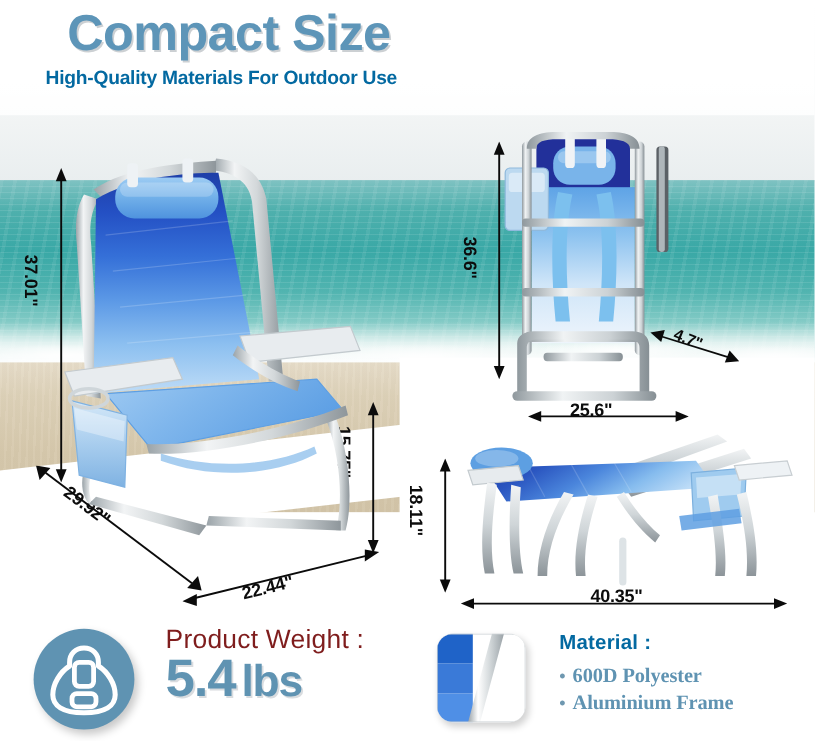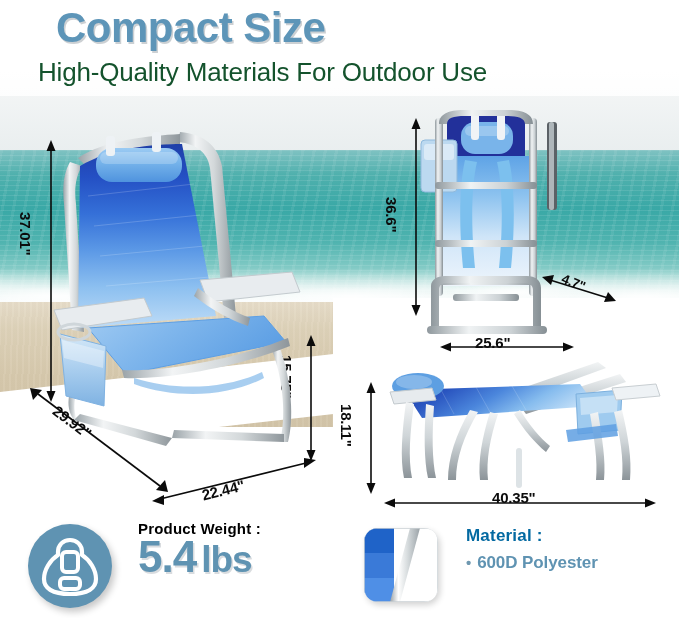--- a/index.html
+++ b/index.html
@@ -67,21 +67,21 @@
     content:""; position:absolute; left:0; top:0; width:679px; height:96px;
     background: linear-gradient(#ffffff 0%, #ffffff 72%, rgba(255,255,255,0.85) 100%);
   }
   .title {
     position: absolute; left: 56px; top: 4px;
     font-size: 42px; font-weight: bold; letter-spacing: -0.5px;
     color: #5d95b8; text-shadow: 1.5px 1.5px 0 rgba(110,120,130,0.35);
   }
   .subtitle {
     position: absolute; left: 38px; top: 57px;
-    font-size: 26px; font-weight: normal; color: #14532d; letter-spacing: -0.2px;
+    font-size: 16px; font-weight: bold; color: #0369a1; letter-spacing: -0.2px;
   }
 
   
   .art { position: absolute; z-index: 6; }
   #chair-main { left: 48px; top: 120px; }
   #chair-folded { left: 405px; top: 108px; }
   #chair-recline { left: 370px; top: 360px; }
 
   
   .dim { position: absolute; z-index: 14; color: #0b0b0b; }
@@ -91,34 +91,34 @@
   }
   .dim-label.sm { font-size: 13.5px; }
 
   
   .infobar { position: absolute; left: 0; top: 512px; width: 679px; height: 106px; background: #fff; z-index: 30; }
   .badge-weight {
     position: absolute; left: 28px; top: 12px; width: 84px; height: 84px; border-radius: 50%;
     background: #5f93b2; box-shadow: 3px 4px 7px rgba(0,0,0,0.22);
   }
   .weight-text-wrap { position: absolute; left: 138px; top: 8px; }
-  .weight-caption { font-size: 15px; font-weight: bold; color: #000000; letter-spacing: 0.2px; }
+  .weight-caption { font-size: 22px; font-weight: normal; color: #7f1d1d; letter-spacing: 0.2px; }
   .weight-value {
     margin-top: -2px; font-size: 44px; font-weight: bold; color: #5f93b2; letter-spacing: -1px;
     text-shadow: 1.5px 1.5px 0 rgba(120,130,140,0.28); line-height: 1.0;
   }
   .weight-value .unit { font-size: 37px; margin-left: 5px; }
 
   .badge-material {
     position: absolute; left: 364px; top: 16px; width: 74px; height: 74px; border-radius: 14px;
     overflow: hidden; box-shadow: 2px 3px 6px rgba(0,0,0,0.18); background: #fff;
   }
   .material-text-wrap { position: absolute; left: 466px; top: 14px; }
   .material-caption { font-size: 17px; font-weight: bold; color: #0369a1; letter-spacing: 0.2px; }
-  .mat-list { margin-top: 6px; list-style: none; }
+  .mat-list { margin-top: 6px; list-style: none; font-family: Liberation Serif, serif; }
   .mat-list li {
     font-size: 17px; font-weight: bold; color: #5f93b2; line-height: 1.32; letter-spacing: -0.1px;
   }
   .mat-list li .bullet { color: #6f98b0; margin-right: 6px; font-size: 15px; }
 </style>
 </head>
 <body>
 
 <div id="page">
 
@@ -403,17 +403,18 @@
         <rect x="0" y="50" width="30" height="24" fill="#4f8fe6"></rect>
         <polygon points="46,0 56,0 36,74 26,74" fill="url(#tube)"></polygon>
         <rect x="0" y="0" width="74" height="74" rx="12" fill="none" stroke="#c9d0d4" stroke-width="1.5"></rect>
       </svg>
     </div>
 
     <div class="material-text-wrap">
       <div class="material-caption">Material :</div>
       <ul class="mat-list">
         <li><span class="bullet">•</span><span>600D Polyester</span></li>
+        <li><span class="bullet">•</span><span>Aluminium Frame</span></li>
       </ul>
     </div>
   </div>
 
 </div>
 
 </body></html>

